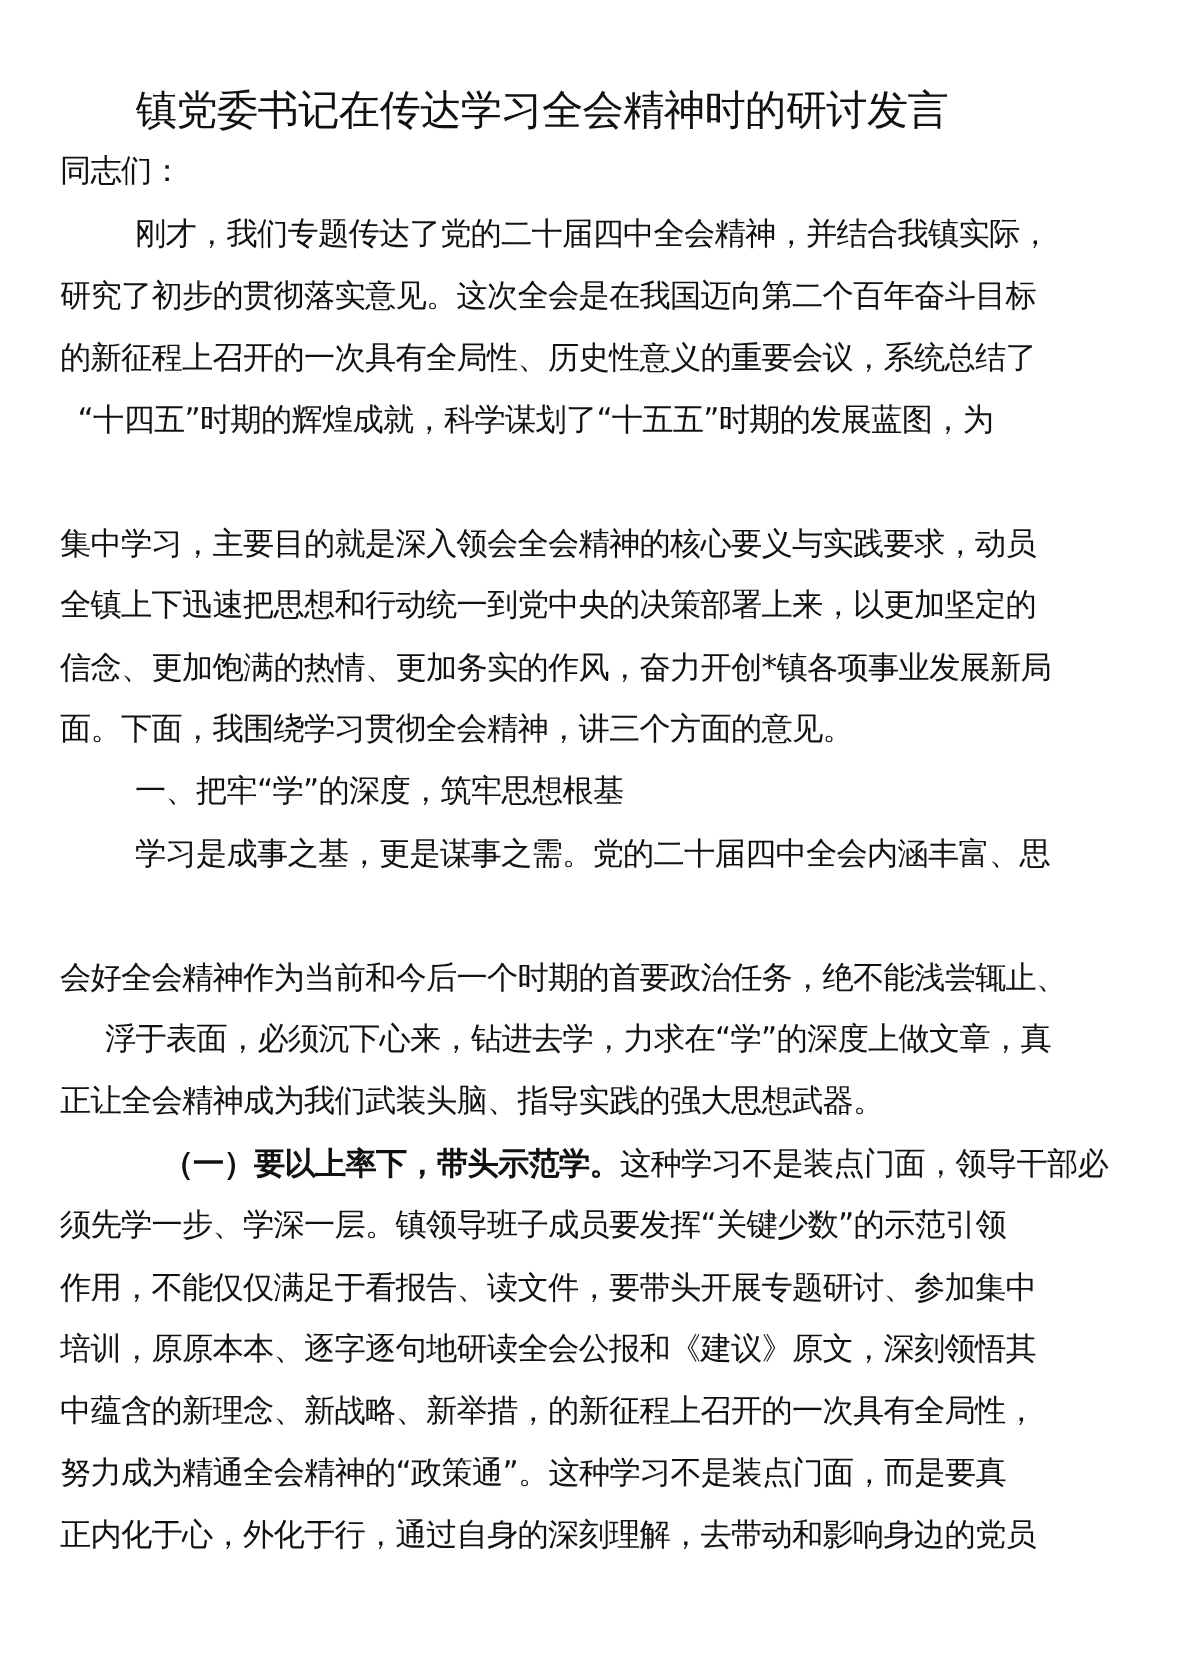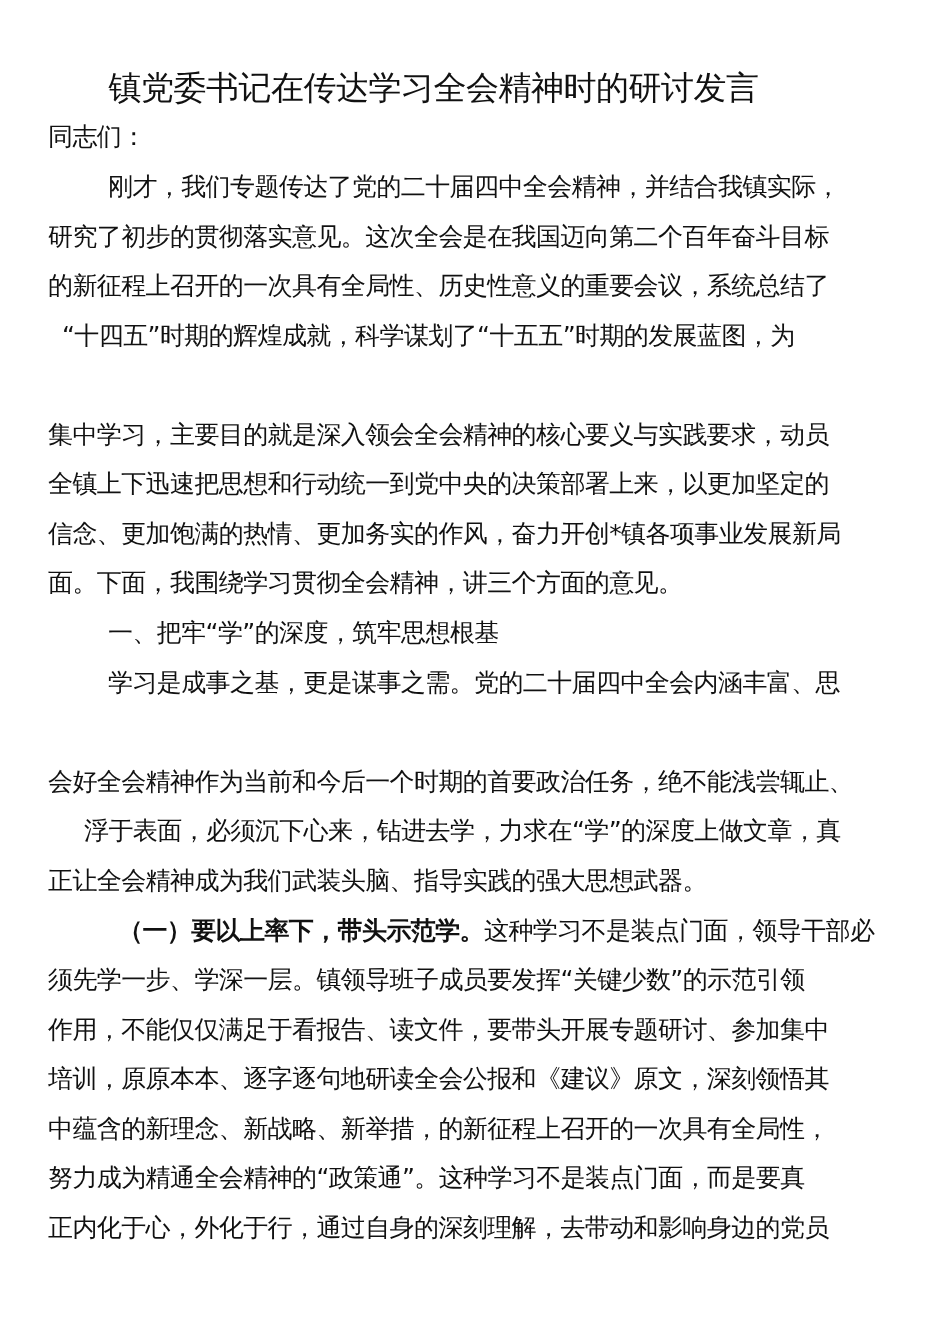--- a/index.html
+++ b/index.html
@@ -13,21 +13,21 @@
       position: absolute; left: 0; top: 66px; width: 821px;
       text-align: center; font-size: 33px; line-height: 44px;
       letter-spacing: -0.5px; color: #111; margin-left: 23px;
     }
     .line {
       position: absolute; left: 48px; font-size: 25px; line-height: 34px;
       white-space: nowrap; letter-spacing: -0.6px; color: #111;
     }
     .indent { left: 108px; }
     .indent-bold { left: 118px; }
-    .bold { font-weight: bold; }
+    .bold { font-weight: bold; margin-left: 12px; }
   </style>
 </head>
 <body>
 
 <div class="page">
   <div class="title">镇党委书记在传达学习全会精神时的研讨发言</div>
 
   <div class="line" style="top:120px;">同志们：</div>
 
   <div class="line indent" style="top:170px;">刚才，我们专题传达了党的二十届四中全会精神，并结合我镇实际，</div>

